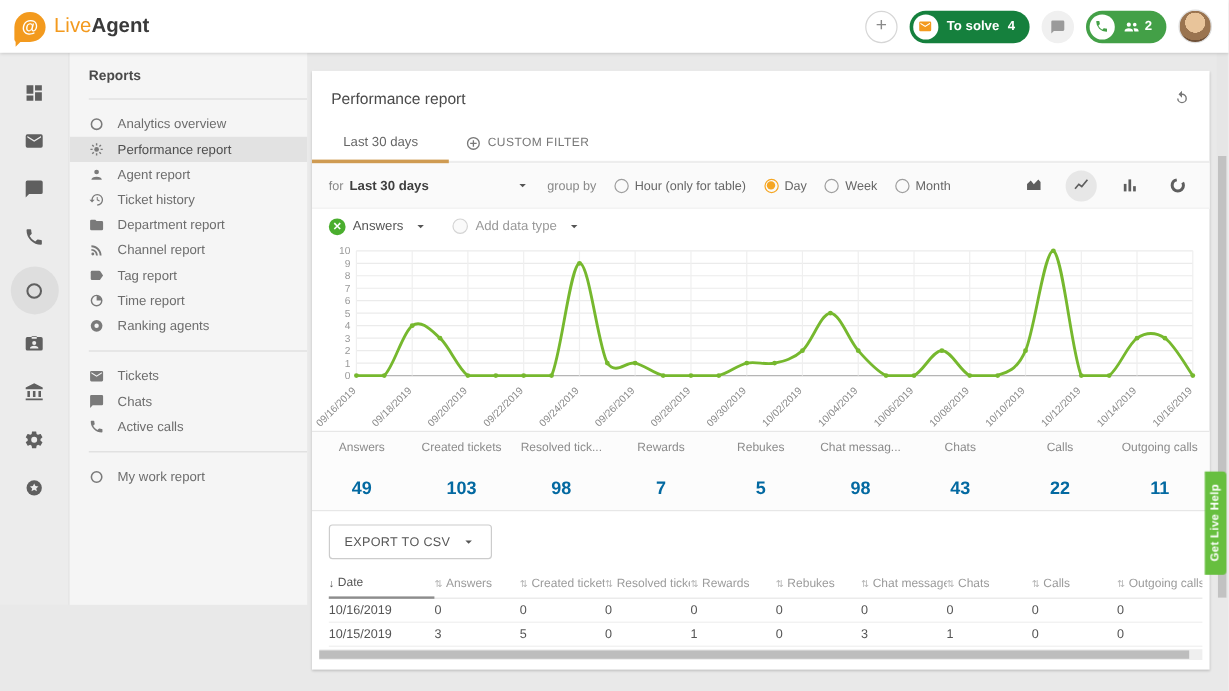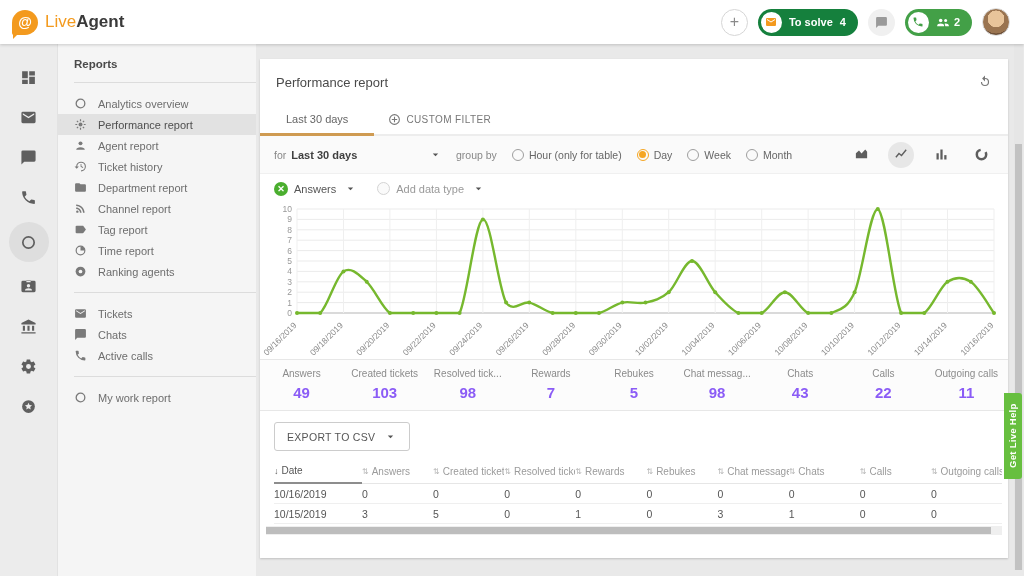--- a/index.html
+++ b/index.html
@@ -25,21 +25,21 @@
   .mini-circle .icon svg { width:12px; height:12px; }
   .pill-orange .mini-circle { color:#f39a1e; }
   .pill-green .mini-circle { color:#43a047; }
   .grey-btn { width:27px; height:27px; border-radius:50%; background:#f0f0f0; display:flex; align-items:center; justify-content:center; color:#9a9a9a; }
   .grey-btn .icon svg { width:13px; height:13px; }
   .people-wrap { display:flex; align-items:center; gap:4px; }
   .people-wrap .icon svg { width:14px; height:14px; }
   .avatar { width:28px; height:28px; border-radius:50%; background:radial-gradient(circle at 50% 38%, #e8c49a 0 40%, #9a7450 41% 70%, #6f5138 71%); border:1px solid #ddd; }
 
   
-  .app-body { display:flex; height:532px; }
+  .app-body { display:flex; height:460px; }
 
   
   .rail { width:58px; background:#ececec; border-right:1px solid #e2e2e2; display:flex; flex-direction:column; align-items:center; padding-top:18px; gap:9px; }
   .rail-item { width:40px; height:31px; display:flex; align-items:center; justify-content:center; color:#5f5f5f; border-radius:50%; }
   .rail-item .icon svg { width:17px; height:17px; }
   .rail-item.active { background:#dedede; height:40px; width:40px; }
 
   
   .sidebar { width:198px; background:#f5f5f5; padding-top:14px; overflow:hidden; }
   .sidebar-title { font-size:11.5px; font-weight:bold; color:#4a4a4a; padding:0 16px 12px; }
@@ -88,21 +88,21 @@
   .legend-empty { width:13px; height:13px; border-radius:50%; border:1px solid #d4d4d4; background:#fafafa; }
   .legend-chip .caret { margin-left:2px; }
   .legend-chip.muted { color:#999; }
 
   .chart-wrap { padding:2px 8px 0 10px; }
   .chart-wrap svg { display:block; overflow:visible; }
 
   .stats-row { display:flex; border-top:1px solid #e7e7e7; border-bottom:1px solid #e7e7e7; background:#fcfcfc; padding:8px 0 9px; }
   .stat { flex:1; text-align:center; }
   .stat-label { font-size:10px; color:#8b8b8b; white-space:nowrap; overflow:hidden; }
-  .stat-value { font-size:15px; color:#8b5cf6; font-weight:bold; margin-top:5px; }
+  .stat-value { font-size:15px; color:#0369a1; font-weight:bold; margin-top:20px; }
 
   .export-row { padding:11px 14px 9px; }
   .export-btn { display:inline-flex; align-items:center; gap:9px; border:1px solid #ccc; border-radius:3px; background:#fff;
                 padding:7px 12px; font-size:10.5px; color:#555; letter-spacing:.3px; font-family:inherit; }
 
   .data-table { padding:0 6px 0 14px; }
   .t-row { display:grid; grid-template-columns:88px repeat(9, 1fr); align-items:center; }
   .t-head { border-bottom:1px solid #e6e6e6; }
   .t-head .t-cell { font-size:10px; color:#9b9b9b; padding:5px 0 6px; display:flex; align-items:center; gap:3px; white-space:nowrap; overflow:hidden; }
   .t-head .t-cell.sorted { color:#555; border-bottom:2px solid #8d8d8d; margin-bottom:-1px; }

